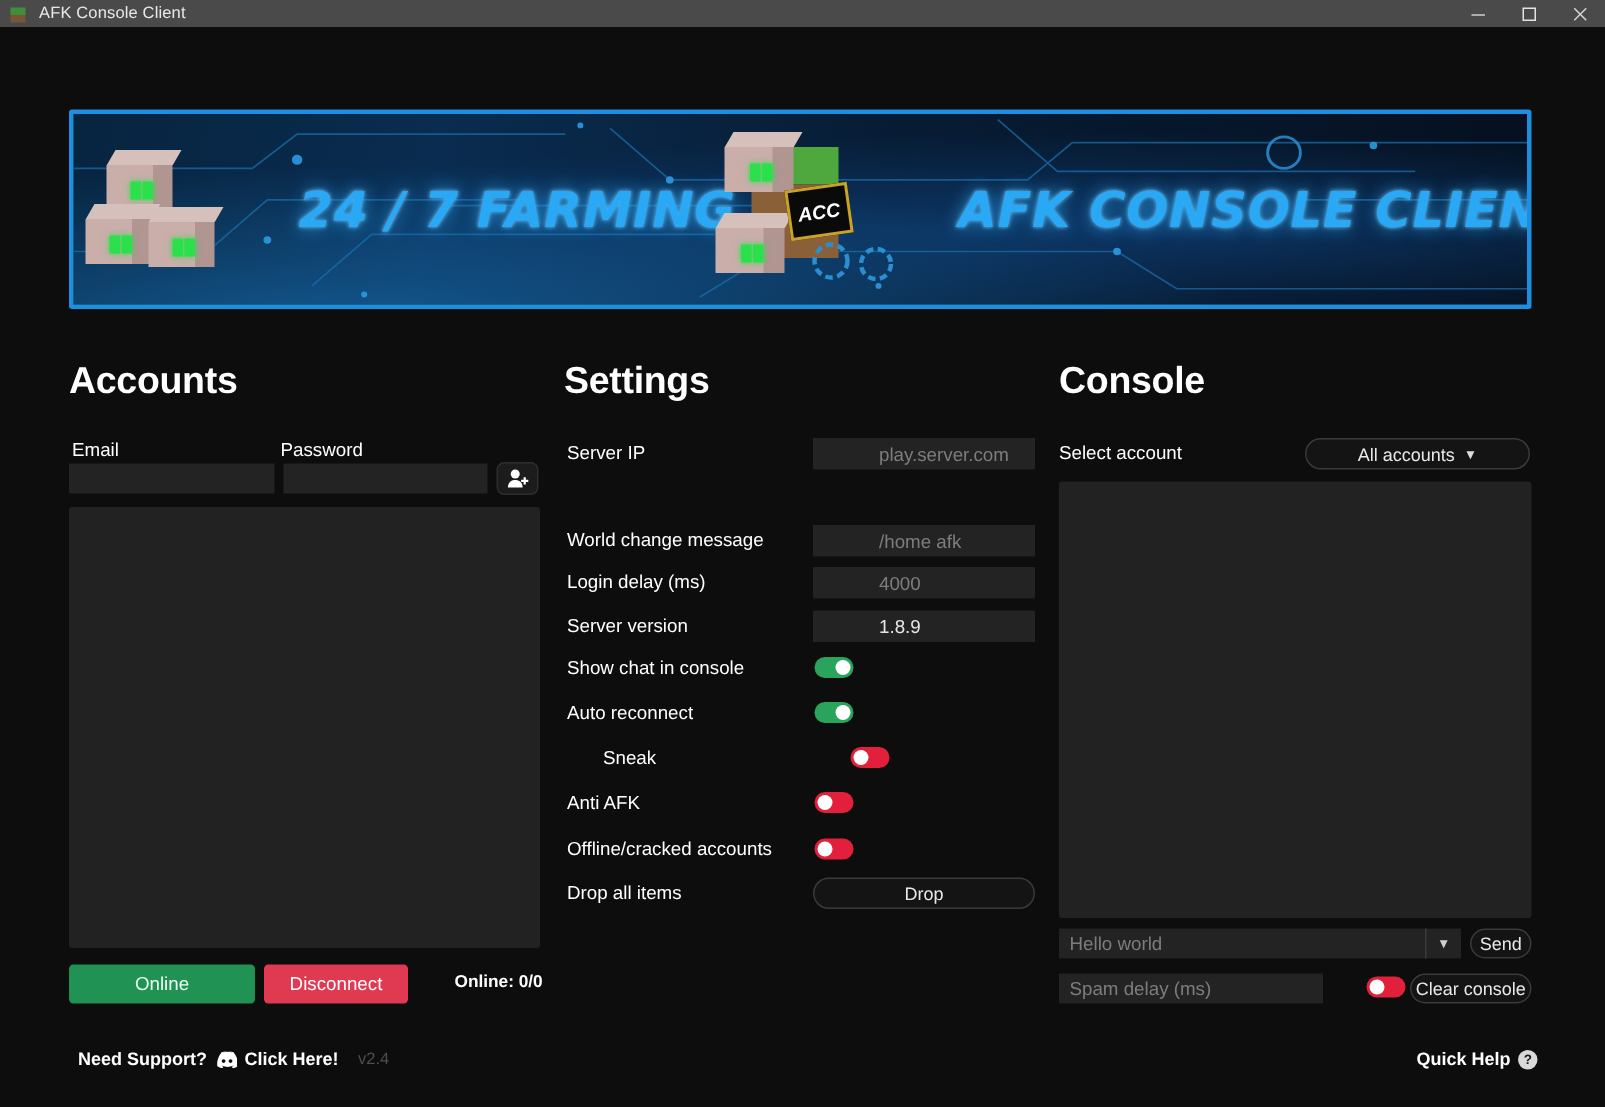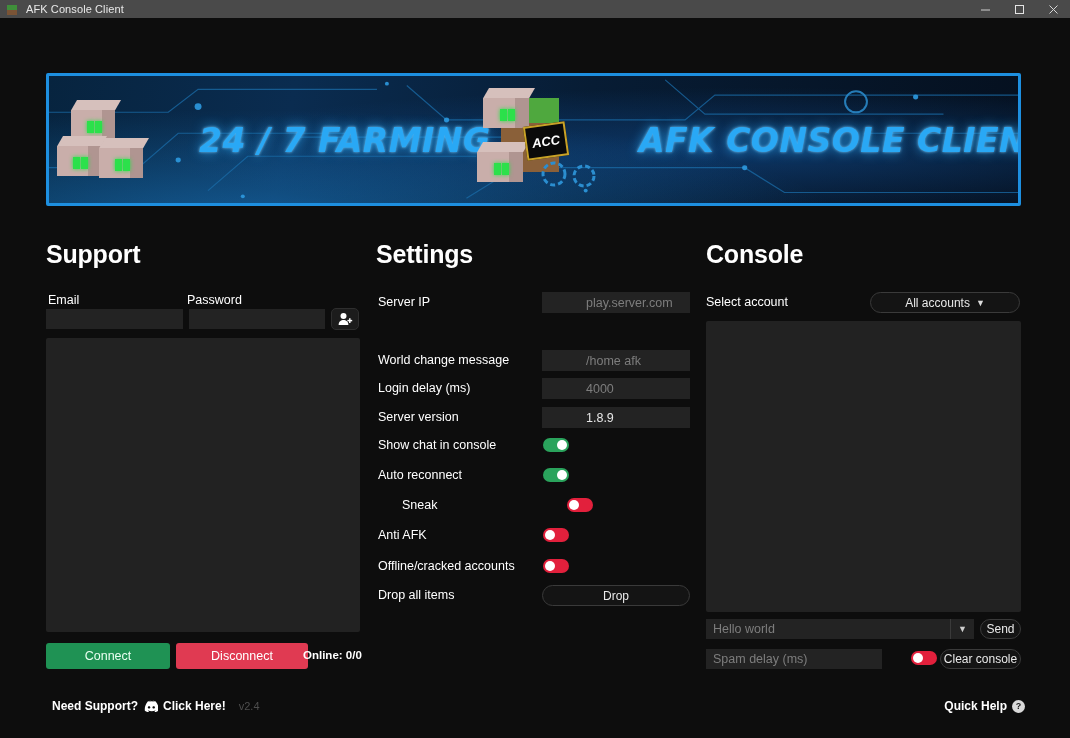--- a/index.html
+++ b/index.html
@@ -116,21 +116,21 @@
     position:absolute; left:46px; top:320px; width:314px; height:294px;
     background:#222222; border-radius:2px;
   }
 
   #connectBtn {
     position:absolute; left:46px; top:625px; width:124px; height:26px;
     background:#1f9254; border:none; border-radius:3px;
     color:#eafff2; font-size:12.5px; font-family:"Liberation Sans", sans-serif;
   }
   #disconnectBtn {
-    position:absolute; left:176px; top:625px; width:132px; height:26px;
+    position:absolute; left:176px; top:625px; width:96px; height:26px;
     background:#e03a52; border:none; border-radius:3px;
     color:#fff; font-size:12.5px; font-family:"Liberation Sans", sans-serif;
   }
   #onlineStatus {
     position:absolute; left:303px; top:631px;
     font-size:11.5px; color:#ffffff; font-weight:bold;
   }
 
   
   .setRow { position:absolute; left:376px; width:314px; height:22px; }
@@ -317,21 +317,21 @@
       <g fill="none" stroke="#2b8ed0" stroke-width="3">
         <circle cx="18" cy="22" r="11" stroke-dasharray="5 3"></circle>
         <circle cx="48" cy="24" r="10" stroke-dasharray="5 3"></circle>
       </g>
     </svg>
 
     <div class="bannerText bt-right" style="color: rgb(41, 168, 245);">AFK CONSOLE CLIENT</div>
   </div>
 
   <div class="col" id="colAccounts">
-    <div class="colTitle">Support</div>
+    <div class="colTitle">Accounts</div>
   </div>
   <div class="col" id="colSettings">
     <div class="colTitle">Settings</div>
   </div>
   <div class="col" id="colConsole">
     <div class="colTitle">Console</div>
   </div>
 
   <div class="acctLabels">
     <div class="lbl email">Email</div>
@@ -345,21 +345,21 @@
     <svg width="15" height="14" viewBox="0 0 15 14">
       <circle cx="5.5" cy="4" r="3" fill="#ffffff"></circle>
       <path d="M0.6 13 C0.6 9.4 3 8 5.5 8 C8 8 10.4 9.4 10.4 13 Z" fill="#ffffff"></path>
       <path d="M11.8 6.2 L11.8 11" stroke="#ffffff" stroke-width="1.5"></path>
       <path d="M9.4 8.6 L14.2 8.6" stroke="#ffffff" stroke-width="1.5"></path>
     </svg>
   </div>
 
   <div id="accountList"></div>
 
-  <button id="connectBtn" style="background: rgb(31, 146, 84);">Connect</button>
+  <button id="connectBtn" style="background: rgb(31, 146, 84);">Online</button>
   <button id="disconnectBtn" style="background: rgb(224, 58, 82);">Disconnect</button>
   <div id="onlineStatus">Online: 0/0</div>
 
   <div class="setRow" style="top:274px;">
     <div class="slbl">Server IP</div>
     <div class="sfield">
       <input class="inp" type="text" placeholder="play.server.com" style="">
     </div>
   </div>
   <div class="setRow" style="top:332px;">

